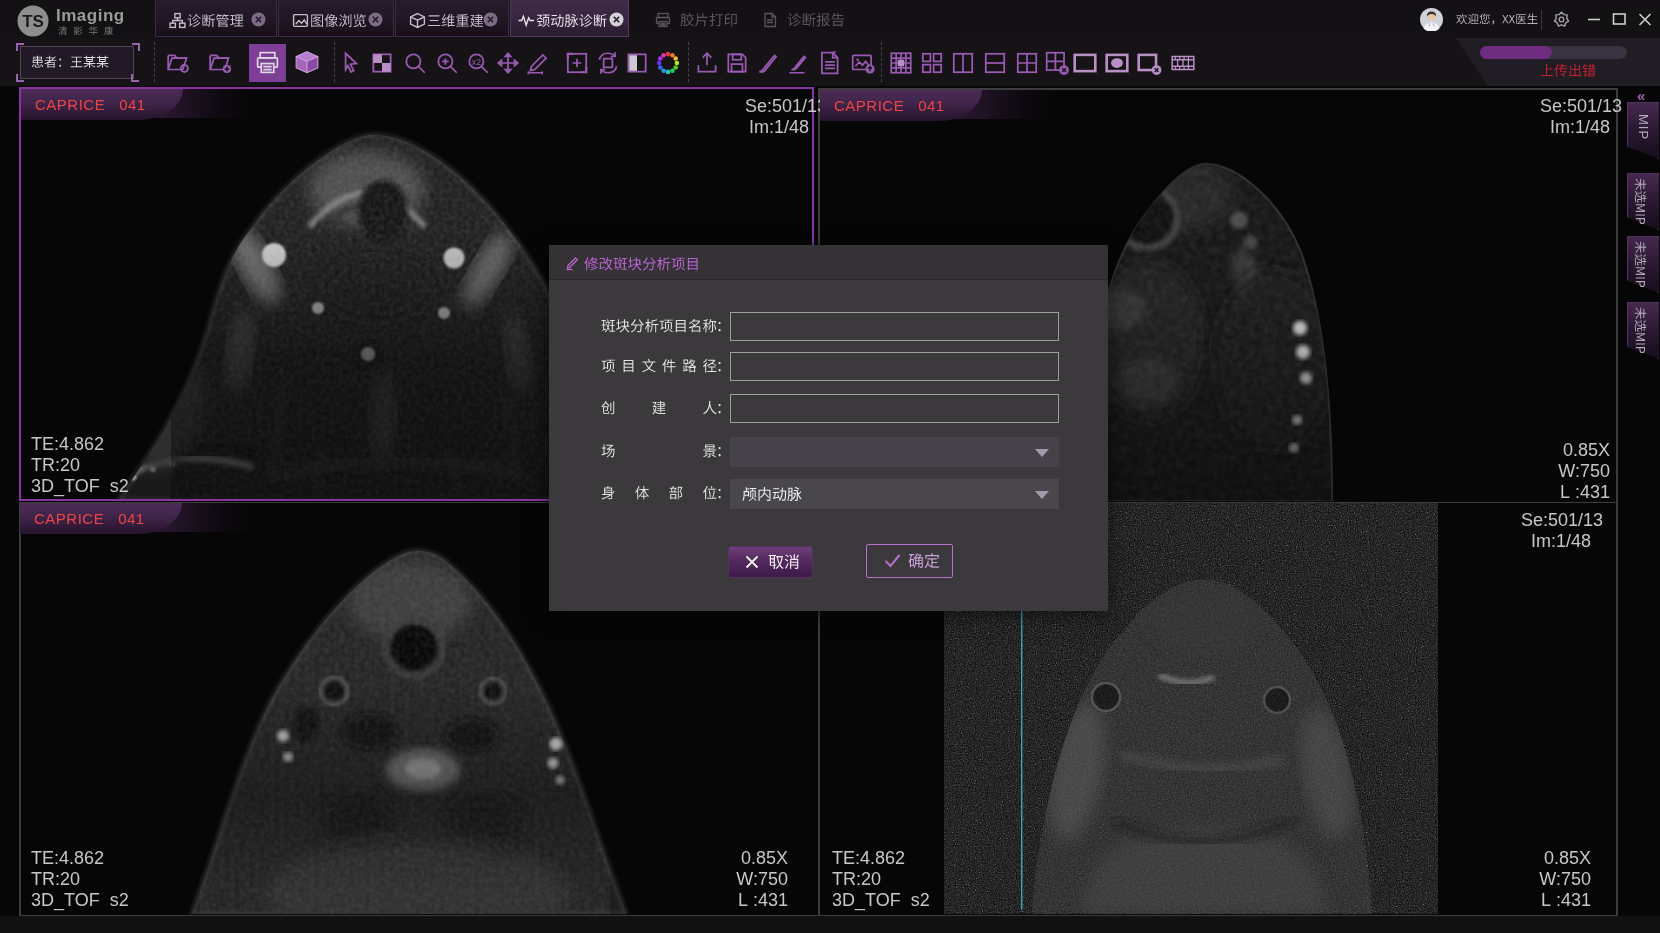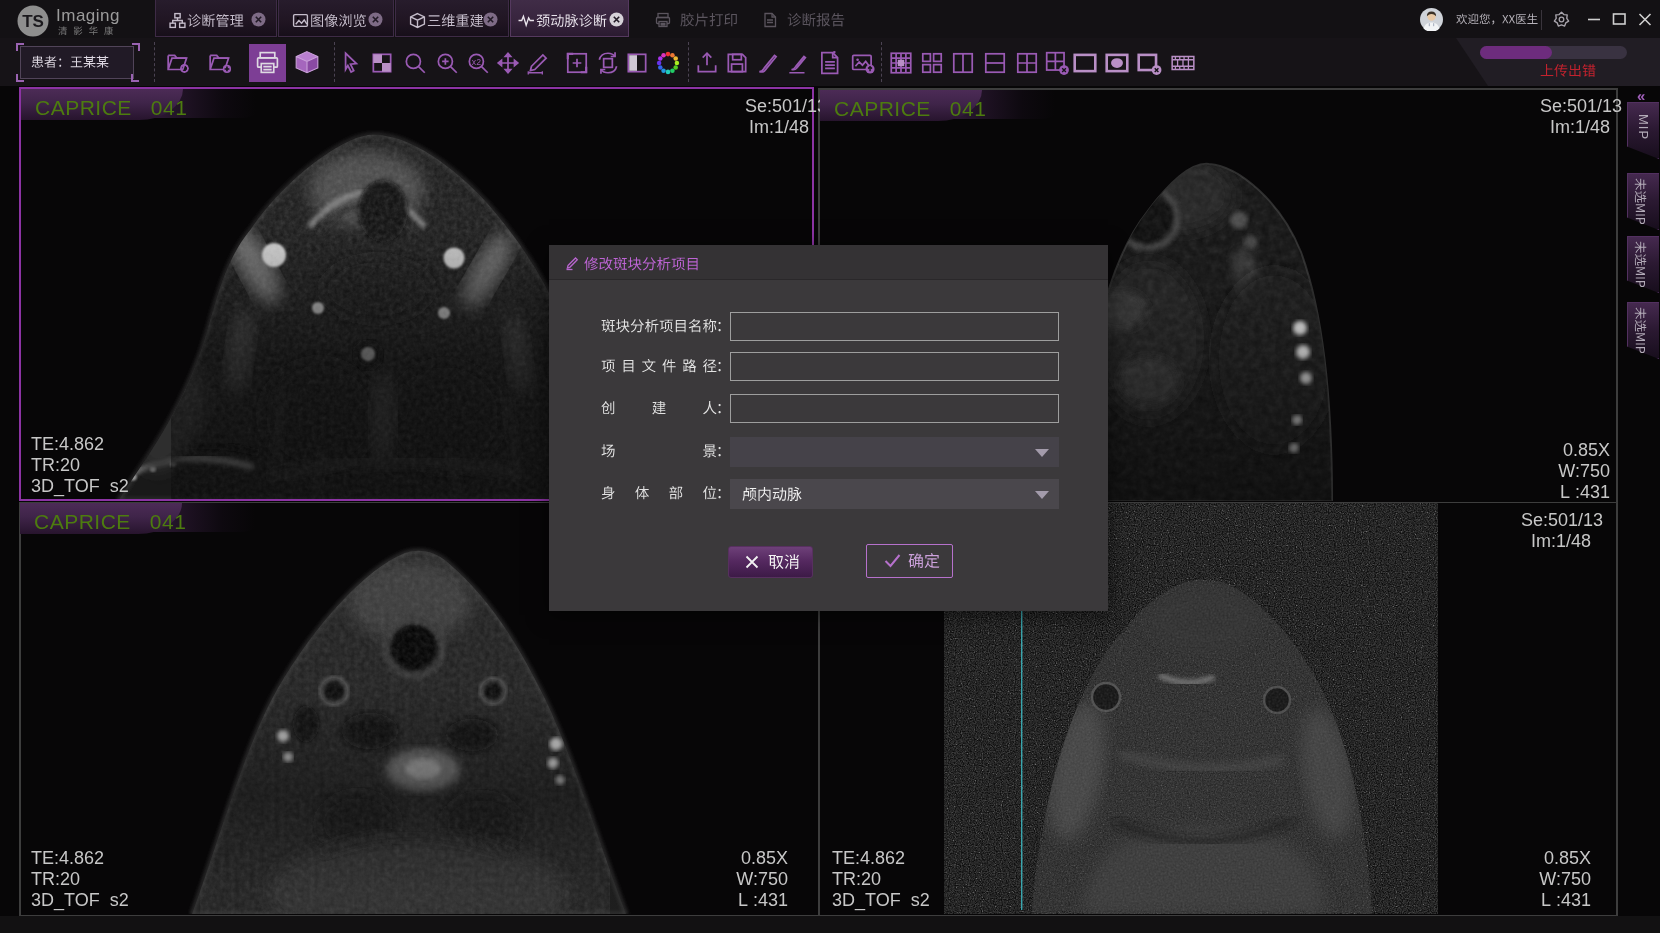--- a/index.html
+++ b/index.html
@@ -1,28 +1,28 @@
 <!DOCTYPE html>
 <html><head><meta charset="utf-8"><title>Imaging</title><style>
 *{margin:0;padding:0;box-sizing:border-box}
 html,body{width:1660px;height:933px;background:#000;overflow:hidden}
 body{font-family:"Liberation Sans",sans-serif;position:relative}
 .abs{position:absolute}
 .quadtab{background:linear-gradient(180deg,#4c2b56 0%,#3f2449 45%,#27142d 100%);border-bottom-right-radius:44px 31px;}
-.qtxt{color:#4d7c0f;font-size:21px;letter-spacing:.5px}
+.qtxt{color:#ef4444;font-size:15px;letter-spacing:.5px}
 .corner{color:#c7c7c7;font-size:18px;line-height:21px}
 .sidetab{width:32px;background:linear-gradient(180deg,#45294f,#2b1932 48%,#180e1d);border:1px solid #523060;border-right:none;clip-path:polygon(0 0,100% 0,100% 100%,0 78%);}
 </style></head><body>
 
 <div class="abs" style="left:0;top:0;width:1660px;height:38px;background:#131114"></div>
 <svg class="abs" style="left:16px;top:4px" width="40" height="34">
 <circle cx="17" cy="17" r="15.5" fill="#8e8e8e"></circle>
 <text x="17" y="23" font-family="Liberation Sans" font-size="17" font-weight="bold" fill="#1a181c" text-anchor="middle">TS</text>
 </svg>
-<div class="abs" style="left:56px;top:6px;font-size:17px;font-weight:normal;color:#9b9b9b;letter-spacing:.5px">Imaging</div>
+<div class="abs" style="left:56px;top:6px;font-size:17px;font-weight:bold;color:#9b9b9b;letter-spacing:.5px">Imaging</div>
 <svg class="abs" style="left:58.0px;top:24.7px;" width="55" height="13">
     <path transform="translate(0,9.3)" fill="#7d7d7d" d="M0.8 -7.3C1.3 -7.0 2.0 -6.6 2.3 -6.3L2.7 -6.8C2.4 -7.1 1.7 -7.6 1.2 -7.8ZM0.3 -4.8C0.9 -4.5 1.6 -4.1 1.9 -3.7L2.3 -4.3C2.0 -4.6 1.3 -5.0 0.7 -5.3ZM0.6 0.2M1.3 0.6C1.7 -0.3 2.3 -1.5 2.7 -2.5L2.1 -2.9C1.7 -1.8 1.1 -0.5 0.6 0.2ZM4.1 -2.0L7.5 -2.0L7.5 -1.3L4.1 -1.3ZM4.1 -2.5L4.1 -3.2L7.5 -3.2L7.5 -2.5ZM5.5 -8.0L5.5 -7.2L3.0 -7.2L3.0 -6.7L5.5 -6.7L5.5 -6.1L3.3 -6.1L3.3 -5.6L5.5 -5.6L5.5 -4.9L2.7 -4.9L2.7 -4.4L9.0 -4.4L9.0 -4.9L6.2 -4.9L6.2 -5.6L8.4 -5.6L8.4 -6.1L6.2 -6.1L6.2 -6.7L8.7 -6.7L8.7 -7.2L6.2 -7.2L6.2 -8.0ZM3.4 -3.8L3.4 0.8L4.1 0.8L4.1 -0.7L7.5 -0.7L7.5 -0.0C7.5 0.1 7.5 0.1 7.4 0.1C7.2 0.1 6.8 0.1 6.3 0.1C6.4 0.3 6.5 0.5 6.5 0.7C7.2 0.7 7.6 0.7 7.9 0.6C8.1 0.5 8.2 0.3 8.2 -0.0L8.2 -3.8ZM23.3 -7.8C22.7 -7.0 21.8 -6.2 20.9 -5.8C21.1 -5.6 21.3 -5.4 21.4 -5.3C22.3 -5.8 23.3 -6.6 24.0 -7.5ZM23.6 -5.2C23.0 -4.4 21.9 -3.6 20.9 -3.1C21.1 -2.9 21.3 -2.7 21.4 -2.6C22.4 -3.1 23.5 -4.0 24.2 -4.9ZM23.8 -2.5C23.1 -1.4 21.9 -0.4 20.6 0.2C20.8 0.3 21.0 0.5 21.1 0.7C22.5 0.1 23.7 -1.0 24.4 -2.2ZM17.1 -2.9L19.8 -2.9L19.8 -2.1L17.1 -2.1ZM19.3 -1.1C19.6 -0.7 20.0 -0.1 20.1 0.3L20.7 0.0C20.5 -0.4 20.1 -0.9 19.8 -1.4ZM17.0 -6.1L19.9 -6.1L19.9 -5.5L17.0 -5.5ZM17.0 -7.2L19.9 -7.2L19.9 -6.6L17.0 -6.6ZM16.3 -7.6L16.3 -5.1L20.6 -5.1L20.6 -7.6ZM16.8 -1.4C16.5 -0.9 16.2 -0.4 15.8 0.0C16.0 0.1 16.2 0.3 16.3 0.4C16.7 0.0 17.1 -0.6 17.4 -1.2ZM17.9 -4.9C17.9 -4.8 18.0 -4.6 18.1 -4.4L15.9 -4.4L15.9 -3.9L20.9 -3.9L20.9 -4.4L18.8 -4.4C18.8 -4.6 18.6 -4.9 18.5 -5.0ZM16.4 -3.4L16.4 -1.6L18.1 -1.6L18.1 0.0C18.1 0.1 18.1 0.1 17.9 0.1C17.8 0.1 17.5 0.1 17.1 0.1C17.2 0.3 17.3 0.5 17.3 0.7C17.9 0.7 18.2 0.7 18.5 0.6C18.7 0.5 18.8 0.3 18.8 0.0L18.8 -1.6L20.5 -1.6L20.5 -3.4ZM35.6 -7.8L35.6 -6.0C35.1 -5.8 34.5 -5.6 34.0 -5.5C34.1 -5.3 34.2 -5.1 34.3 -4.9C34.7 -5.0 35.2 -5.2 35.6 -5.3L35.6 -4.5C35.6 -3.7 35.9 -3.5 36.8 -3.5C37.0 -3.5 38.3 -3.5 38.5 -3.5C39.2 -3.5 39.4 -3.8 39.5 -4.9C39.3 -4.9 39.1 -5.0 38.9 -5.1C38.9 -4.3 38.8 -4.1 38.4 -4.1C38.1 -4.1 37.1 -4.1 36.9 -4.1C36.4 -4.1 36.3 -4.2 36.3 -4.5L36.3 -5.5C37.4 -5.9 38.5 -6.3 39.3 -6.8L38.7 -7.3C38.1 -6.9 37.3 -6.5 36.3 -6.2L36.3 -7.8ZM33.7 -8.0C33.1 -7.0 32.1 -6.0 31.0 -5.3C31.2 -5.2 31.5 -4.9 31.6 -4.8C31.9 -5.1 32.3 -5.4 32.7 -5.8L32.7 -3.2L33.4 -3.2L33.4 -6.5C33.8 -6.9 34.1 -7.3 34.4 -7.8ZM31.1 -2.1L31.1 -1.4L35.0 -1.4L35.0 0.8L35.7 0.8L35.7 -1.4L39.6 -1.4L39.6 -2.1L35.7 -2.1L35.7 -3.2L35.0 -3.2L35.0 -2.1ZM48.2 -2.2C48.7 -1.9 49.3 -1.5 49.6 -1.2L50.0 -1.7C49.7 -1.9 49.1 -2.4 48.6 -2.6ZM53.4 -4.0L53.4 -3.2L51.6 -3.2L51.6 -4.0ZM53.4 -4.5L51.6 -4.5L51.6 -5.2L53.4 -5.2ZM50.4 -7.9C50.5 -7.7 50.7 -7.4 50.8 -7.1L47.0 -7.1L47.0 -4.3C47.0 -2.9 47.0 -1.0 46.2 0.4C46.4 0.4 46.7 0.6 46.8 0.8C47.6 -0.7 47.7 -2.9 47.7 -4.3L47.7 -6.5L50.8 -6.5L50.8 -5.7L48.4 -5.7L48.4 -5.2L50.8 -5.2L50.8 -4.5L47.9 -4.5L47.9 -4.0L50.8 -4.0L50.8 -3.2L48.3 -3.2L48.3 -2.7L50.8 -2.7L50.8 -1.6C49.7 -1.2 48.5 -0.7 47.7 -0.4L48.0 0.2C48.8 -0.2 49.8 -0.6 50.8 -1.1L50.8 -0.1C50.8 0.1 50.8 0.2 50.6 0.2C50.5 0.2 49.9 0.2 49.3 0.2C49.4 0.3 49.5 0.6 49.5 0.8C50.3 0.8 50.8 0.8 51.1 0.7C51.4 0.6 51.6 0.4 51.6 -0.1L51.6 -1.6C52.3 -0.7 53.4 -0.0 54.6 0.3C54.7 0.2 54.9 -0.1 55.1 -0.2C54.2 -0.4 53.5 -0.7 52.9 -1.2C53.4 -1.4 54.0 -1.8 54.5 -2.2L53.9 -2.6C53.6 -2.3 52.9 -1.8 52.4 -1.5C52.1 -1.8 51.8 -2.2 51.6 -2.6L51.6 -2.7L54.1 -2.7L54.1 -4.0L55.0 -4.0L55.0 -4.6L54.1 -4.6L54.1 -5.7L51.6 -5.7L51.6 -6.5L54.9 -6.5L54.9 -7.1L51.6 -7.1C51.5 -7.4 51.2 -7.8 51.0 -8.1Z"></path>
   </svg>
 <div class="abs" style="left:154.5px;top:0;width:122px;height:37px;background:linear-gradient(180deg,#271c2c 0%,#201522 60%,#170f1a 100%);border:1px solid #3e2b46;border-top:none"></div>
 <svg class="abs" style="left:168.5px;top:12px" width="17" height="17" viewBox="0 0 16 16" stroke="#c5bdcb" fill="none" stroke-width="1.3">
     <rect x="5.5" y="1.5" width="5" height="4"></rect>
     <rect x="1" y="10.5" width="5" height="4"></rect>
     <rect x="10" y="10.5" width="5" height="4"></rect>
     <path d="M8 5.5v2.5M3.5 10.5V8h9v2.5"></path>
   </svg>

